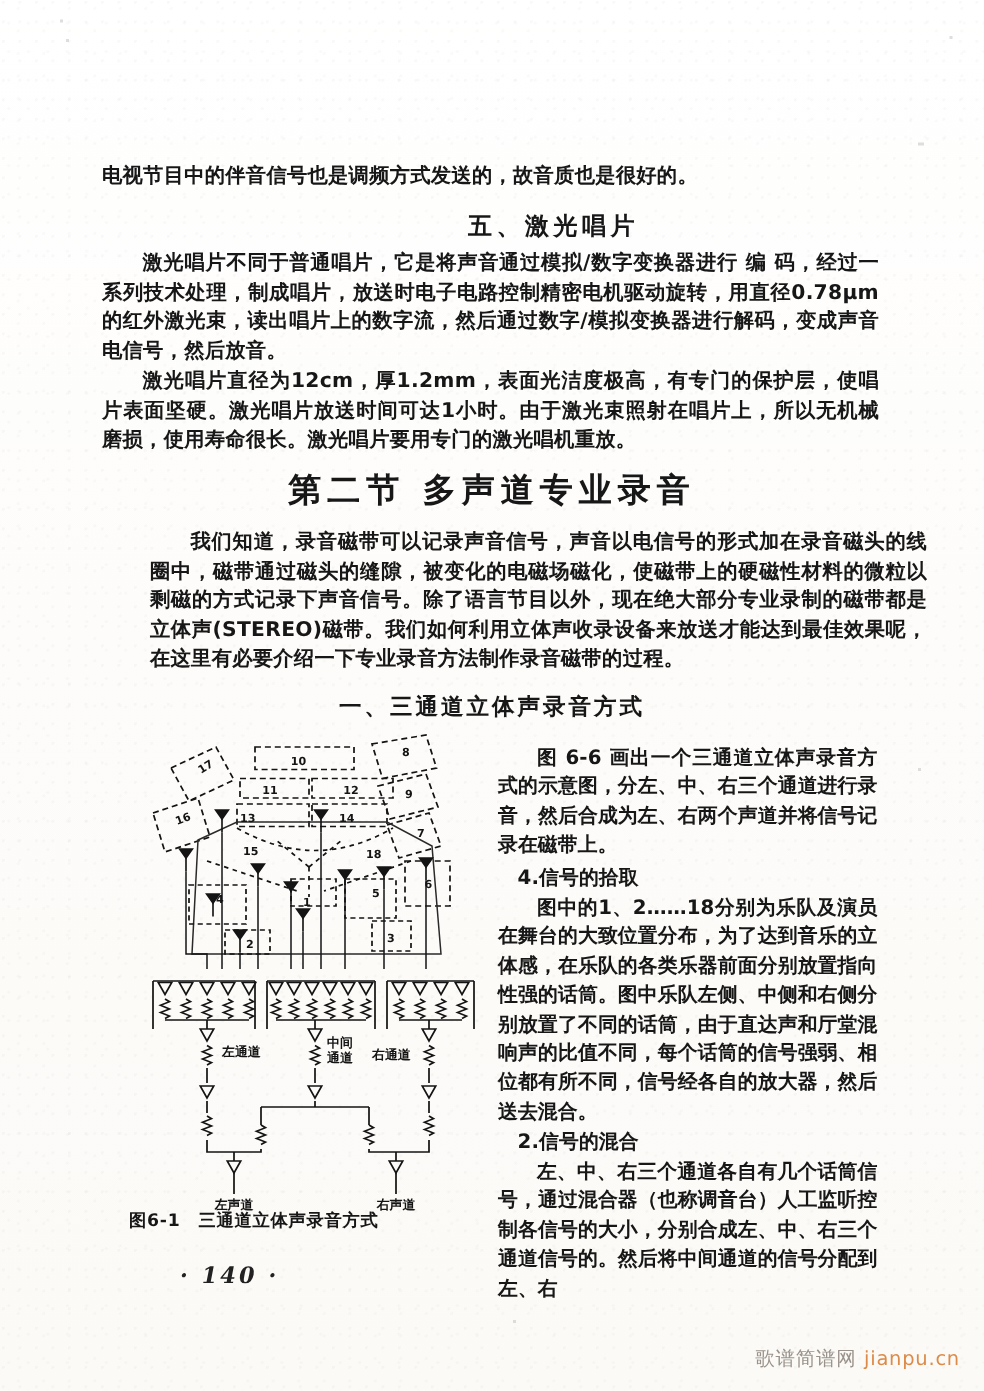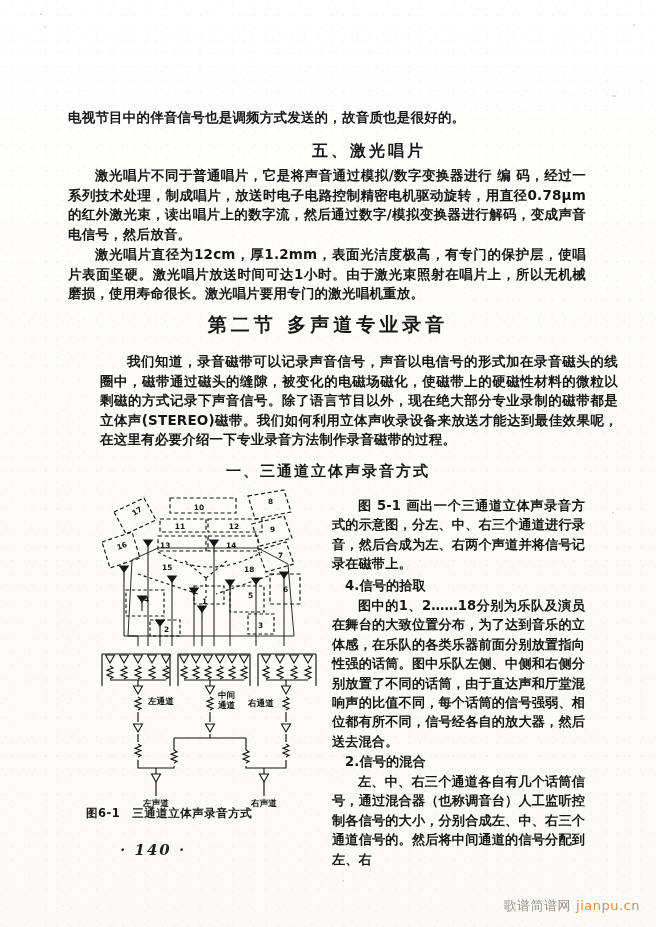--- a/index.html
+++ b/index.html
@@ -49,21 +49,21 @@
     font-size:13.5px;line-height:19.5px;text-indent:27px;letter-spacing:.2px;
   }
   #p-cd2{
     position:absolute;left:68px;top:245px;width:518px;
     font-size:13.5px;line-height:19.5px;text-indent:27px;letter-spacing:.2px;
   }
 
   
   #h-sec{
     position:absolute;left:0;top:312px;width:656px;
-    text-align:center;font-size:19px;font-weight:700;letter-spacing:4px;
+    text-align:center;font-size:22px;font-weight:700;letter-spacing:4px;
   }
   #p-sec{
     position:absolute;left:68px;top:352px;width:518px;
     font-size:13.5px;line-height:19.5px;text-indent:27px;letter-spacing:.2px;margin-left:32px;
   }
 
   
   #h-sub{
     position:absolute;left:0;top:462px;width:656px;
     text-align:center;font-size:15px;font-weight:700;letter-spacing:2px;
@@ -118,21 +118,21 @@
 
   <div class="txt" id="h-cd">五、激光唱片</div>
   <div class="txt" id="p-cd1">激光唱片不同于普通唱片，它是将声音通过模拟/数字变换器进行 编 码，经过一系列技术处理，制成唱片，放送时电子电路控制精密电机驱动旋转，用直径0.78μm的红外激光束，读出唱片上的数字流，然后通过数字/模拟变换器进行解码，变成声音电信号，然后放音。</div>
   <div class="txt" id="p-cd2">激光唱片直径为12cm，厚1.2mm，表面光洁度极高，有专门的保护层，使唱片表面坚硬。激光唱片放送时间可达1小时。由于激光束照射在唱片上，所以无机械 磨损，使用寿命很长。激光唱片要用专门的激光唱机重放。</div>
 
   <div class="txt" id="h-sec">第二节  多声道专业录音</div>
   <div class="txt" id="p-sec">我们知道，录音磁带可以记录声音信号，声音以电信号的形式加在录音磁头的线圈中，磁带通过磁头的缝隙，被变化的电磁场磁化，使磁带上的硬磁性材料的微粒以剩磁的方式记录下声音信号。除了语言节目以外，现在绝大部分专业录制的磁带都是立体声(STEREO)磁带。我们如何利用立体声收录设备来放送才能达到最佳效果呢，在这里有必要介绍一下专业录音方法制作录音磁带的过程。</div>
 
   <div class="txt" id="h-sub">一、三通道立体声录音方式</div>
 
-  <div class="txt rcol" id="r1">图 5-1 画出一个三通道立体声录音方式的示意图，分左、中、右三个通道进行录音，然后合成为左、右两个声道并将信号记录在磁带上。</div>
+  <div class="txt rcol" id="r1">图 6-6 画出一个三通道立体声录音方式的示意图，分左、中、右三个通道进行录音，然后合成为左、右两个声道并将信号记录在磁带上。</div>
   <div class="txt rcol" id="r2">4.信号的拾取</div>
   <div class="txt rcol" id="r3">图中的1、2……18分别为乐队及演员在舞台的大致位置分布，为了达到音乐的立体感，在乐队的各类乐器前面分别放置指向性强的话筒。图中乐队左侧、中侧和右侧分别放置了不同的话筒，由于直达声和厅堂混响声的比值不同，每个话筒的信号强弱、相位都有所不同，信号经各自的放大器，然后送去混合。</div>
   <div class="txt rcol" id="r4">2.信号的混合</div>
   <div class="txt rcol" id="r5">左、中、右三个通道各自有几个话筒信号，通过混合器（也称调音台）人工监听控制各信号的大小，分别合成左、中、右三个通道信号的。然后将中间通道的信号分配到左、右</div>
 
   <svg id="figure" viewBox="0 0 228 322">
     <defs>
       <g id="mic">
         <line x1="0" y1="0" x2="0" y2="9" stroke="#141414" stroke-width="1.1"></line>
         <path d="M-4.2,-6 L4.2,-6 L0,0 Z" fill="#141414"></path>

